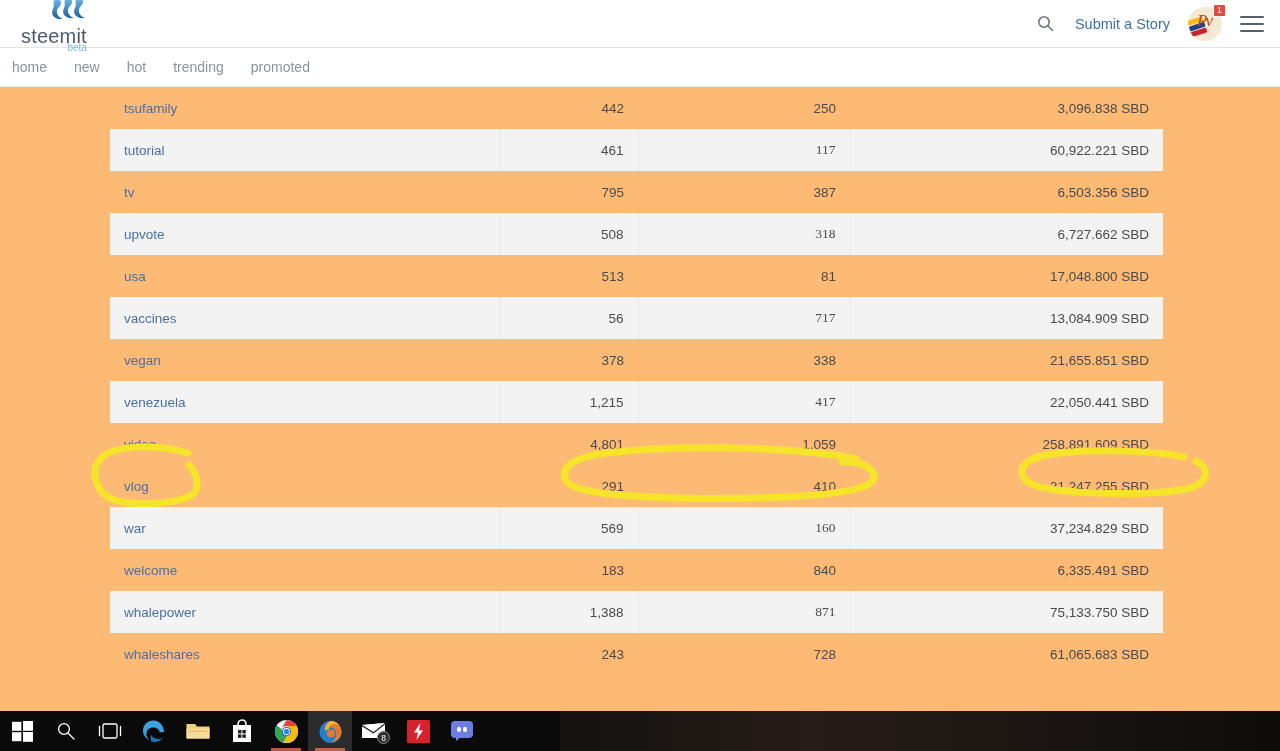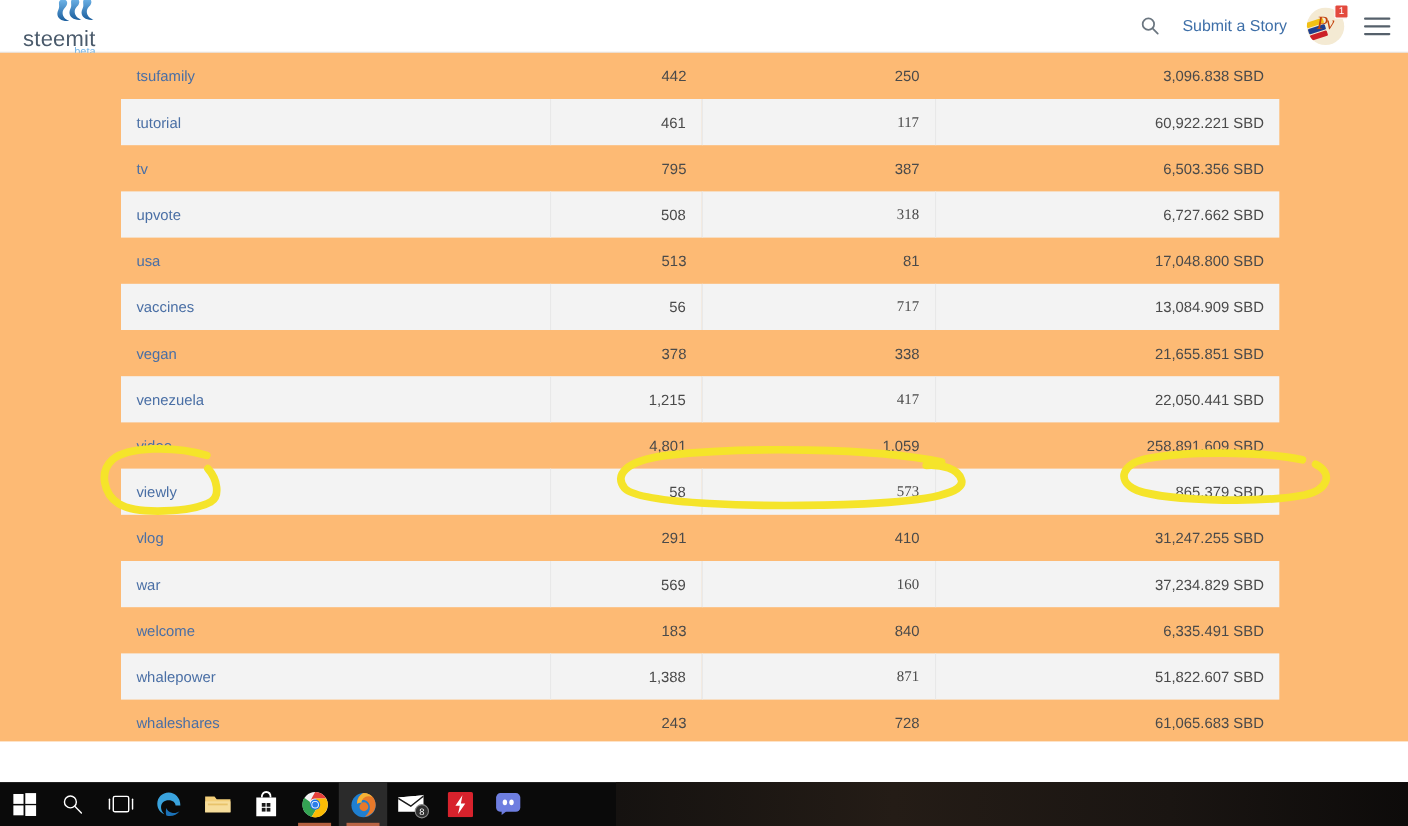--- a/index.html
+++ b/index.html
@@ -167,20 +167,27 @@
       </div>
 
       <div class="hamburger">
         <span></span>
           <span></span>
           <span></span>
       </div>
     </div>
   </div>
 
+  <div class="sub-nav">
+    <a>home</a>
+    <a>new</a>
+    <a>hot</a>
+    <a>trending</a>
+    <a>promoted</a>
+  </div>
 
   <div class="table-scroll">
     <table class="tags">
       <tbody id="tbody">
           <tr class=" toprow">
             <td>tsufamily</td>
             <td>442</td>
             <td>250</td>
             <td>3,096.838 SBD</td>
           </tr>
@@ -225,26 +232,20 @@
             <td>1,215</td>
             <td>417</td>
             <td>22,050.441 SBD</td>
           </tr>
           <tr>
             <td>video</td>
             <td>4,801</td>
             <td>1,059</td>
             <td>258,891.609 SBD</td>
           </tr>
-          <tr class="alt">
-            <td>viewly</td>
-            <td>58</td>
-            <td>573</td>
-            <td>865.379 SBD</td>
-          </tr>
           <tr>
             <td>vlog</td>
             <td>291</td>
             <td>410</td>
             <td>31,247.255 SBD</td>
           </tr>
           <tr class="alt">
             <td>war</td>
             <td>569</td>
             <td>160</td>
@@ -253,21 +254,21 @@
           <tr>
             <td>welcome</td>
             <td>183</td>
             <td>840</td>
             <td>6,335.491 SBD</td>
           </tr>
           <tr class="alt">
             <td>whalepower</td>
             <td>1,388</td>
             <td>871</td>
-            <td>51,822.607 SBD</td>
+            <td>75,133.750 SBD</td>
           </tr>
           <tr>
             <td>whaleshares</td>
             <td>243</td>
             <td>728</td>
             <td>61,065.683 SBD</td>
           </tr>
         </tbody>
     </table>
 

